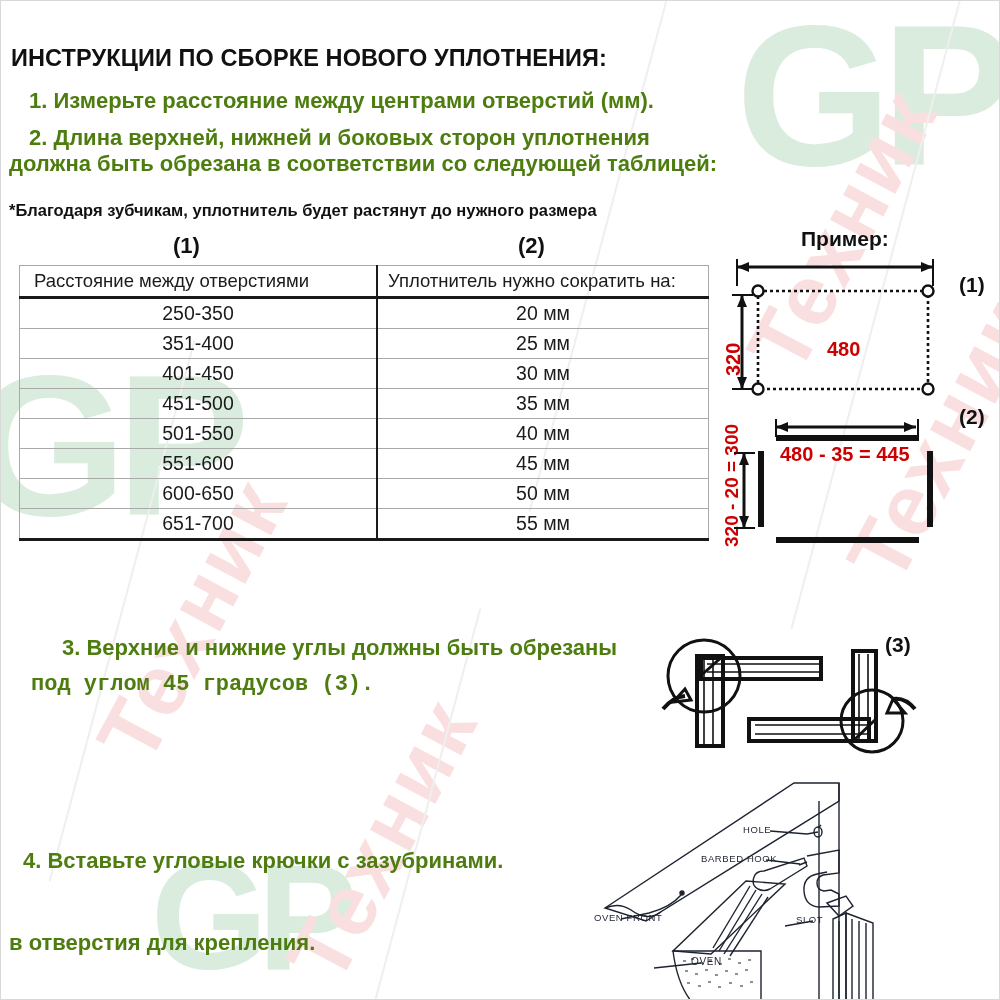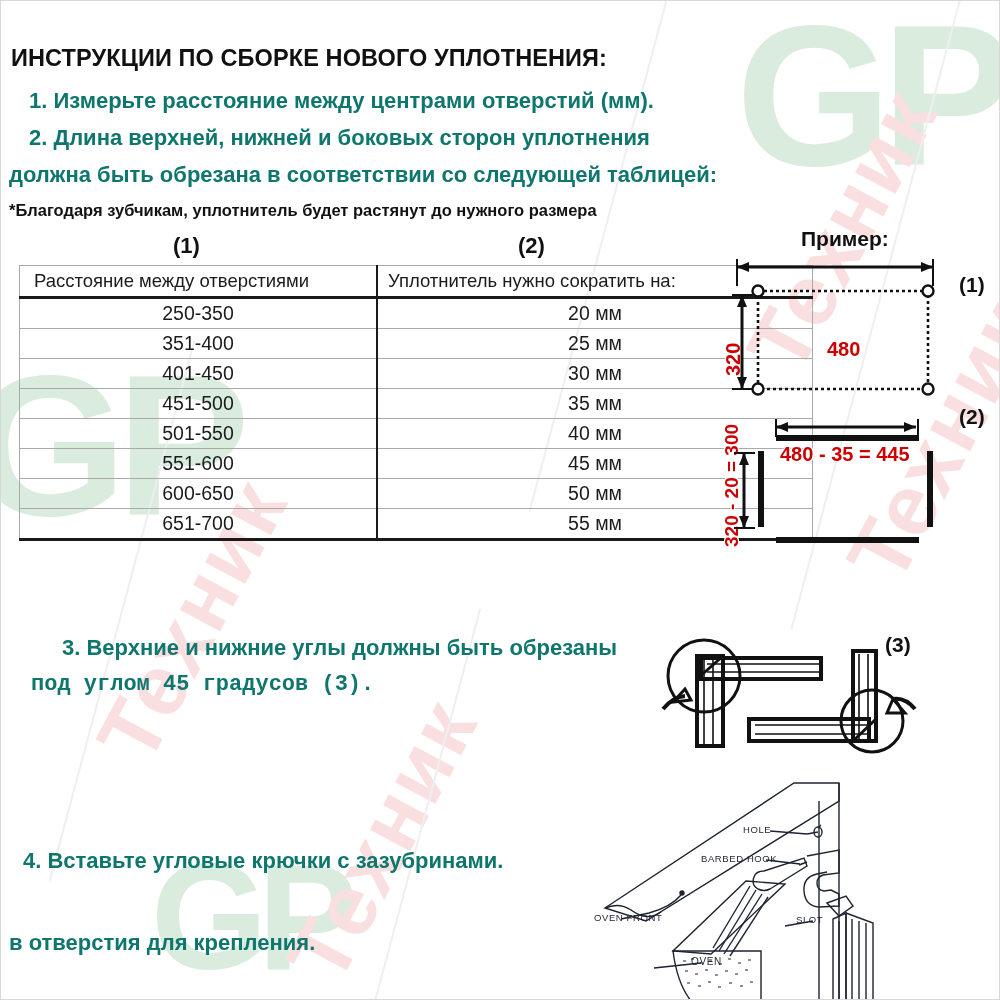--- a/index.html
+++ b/index.html
@@ -24,36 +24,36 @@
   .wm-tex{color:#fadfe0;font-size:86px;letter-spacing:2px;}
   .wm-line{position:absolute;background:#efefef;width:2px;pointer-events:none;}
 
   
   .title{
     position:absolute;left:10px;top:44px;
     font-size:23.5px;font-weight:bold;color:#111;
     letter-spacing:.1px;white-space:nowrap;
   }
   .step{
-    position:absolute;font-size:22px;font-weight:bold;color:#0f766e;
+    position:absolute;font-size:22px;font-weight:bold;color:#4d7c0f;
     white-space:nowrap;letter-spacing:0px;
   }
   .note{
     position:absolute;left:8px;top:200px;
     font-size:16.5px;font-weight:bold;color:#111;white-space:nowrap;
   }
 
   
   .colmark{
     position:absolute;font-size:22px;font-weight:bold;color:#111;
   }
 
   
   #tbl{
-    position:absolute;left:18px;top:264px;width:794px;
+    position:absolute;left:18px;top:264px;width:690px;
     border-collapse:collapse;
     table-layout:fixed;
   }
   #tbl td{
     border:1px solid #a9a9a9;
     height:29px;
     font-size:19.5px;
     color:#1b1b1b;
     padding:0 6px;
     background:transparent;
@@ -100,21 +100,21 @@
   <div class="wm wm-tex" style="left:40px;top:570px;transform:rotate(-62deg);">Техник</div>
   <div class="wm wm-tex" style="left:230px;top:790px;transform:rotate(-62deg);">Техник</div>
   <div class="wm-line" style="left:600px;top:-40px;height:560px;transform:rotate(15deg);"></div>
   <div class="wm-line" style="left:880px;top:-60px;height:700px;transform:rotate(15deg);"></div>
   <div class="wm-line" style="left:120px;top:330px;height:560px;transform:rotate(15deg);"></div>
   <div class="wm-line" style="left:420px;top:600px;height:450px;transform:rotate(15deg);"></div>
 
   <div class="title">ИНСТРУКЦИИ ПО СБОРКЕ НОВОГО УПЛОТНЕНИЯ:</div>
   <div class="step" style="left:28px;top:87px;">1. Измерьте расстояние между центрами отверстий (мм).</div>
   <div class="step" style="left:28px;top:124px;">2. Длина верхней, нижней и боковых сторон уплотнения</div>
-  <div class="step" style="left:8px;top:161px;text-align:center;">должна быть обрезана в соответствии со следующей таблицей:</div>
+  <div class="step" style="left:8px;top:150px;text-align:center;">должна быть обрезана в соответствии со следующей таблицей:</div>
   <div class="note">*Благодаря зубчикам, уплотнитель будет растянут до нужного размера</div>
 
   <div class="colmark" style="left:172px;top:232px;">(1)</div>
   <div class="colmark" style="left:517px;top:232px;">(2)</div>
 
   <table id="tbl">
     <tbody>
       <tr class="hdr">
         <td class="c1">Расстояние между отверстиями</td>
         <td class="c2">Уплотнитель нужно сократить на:</td>

